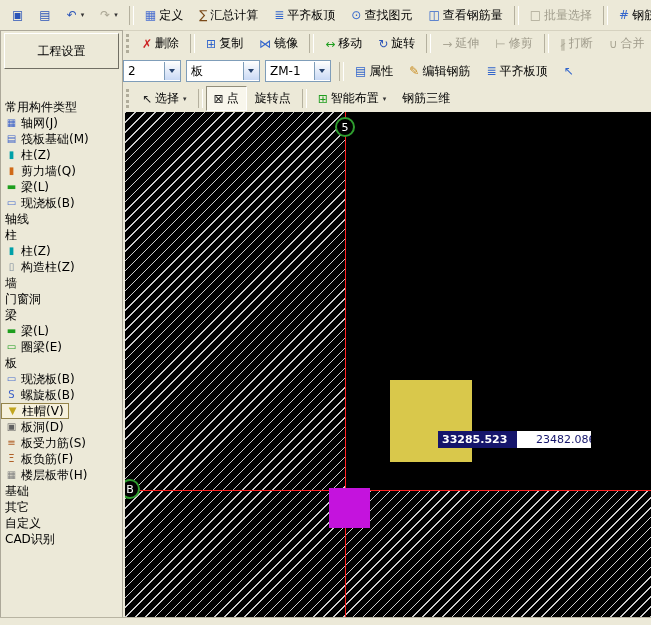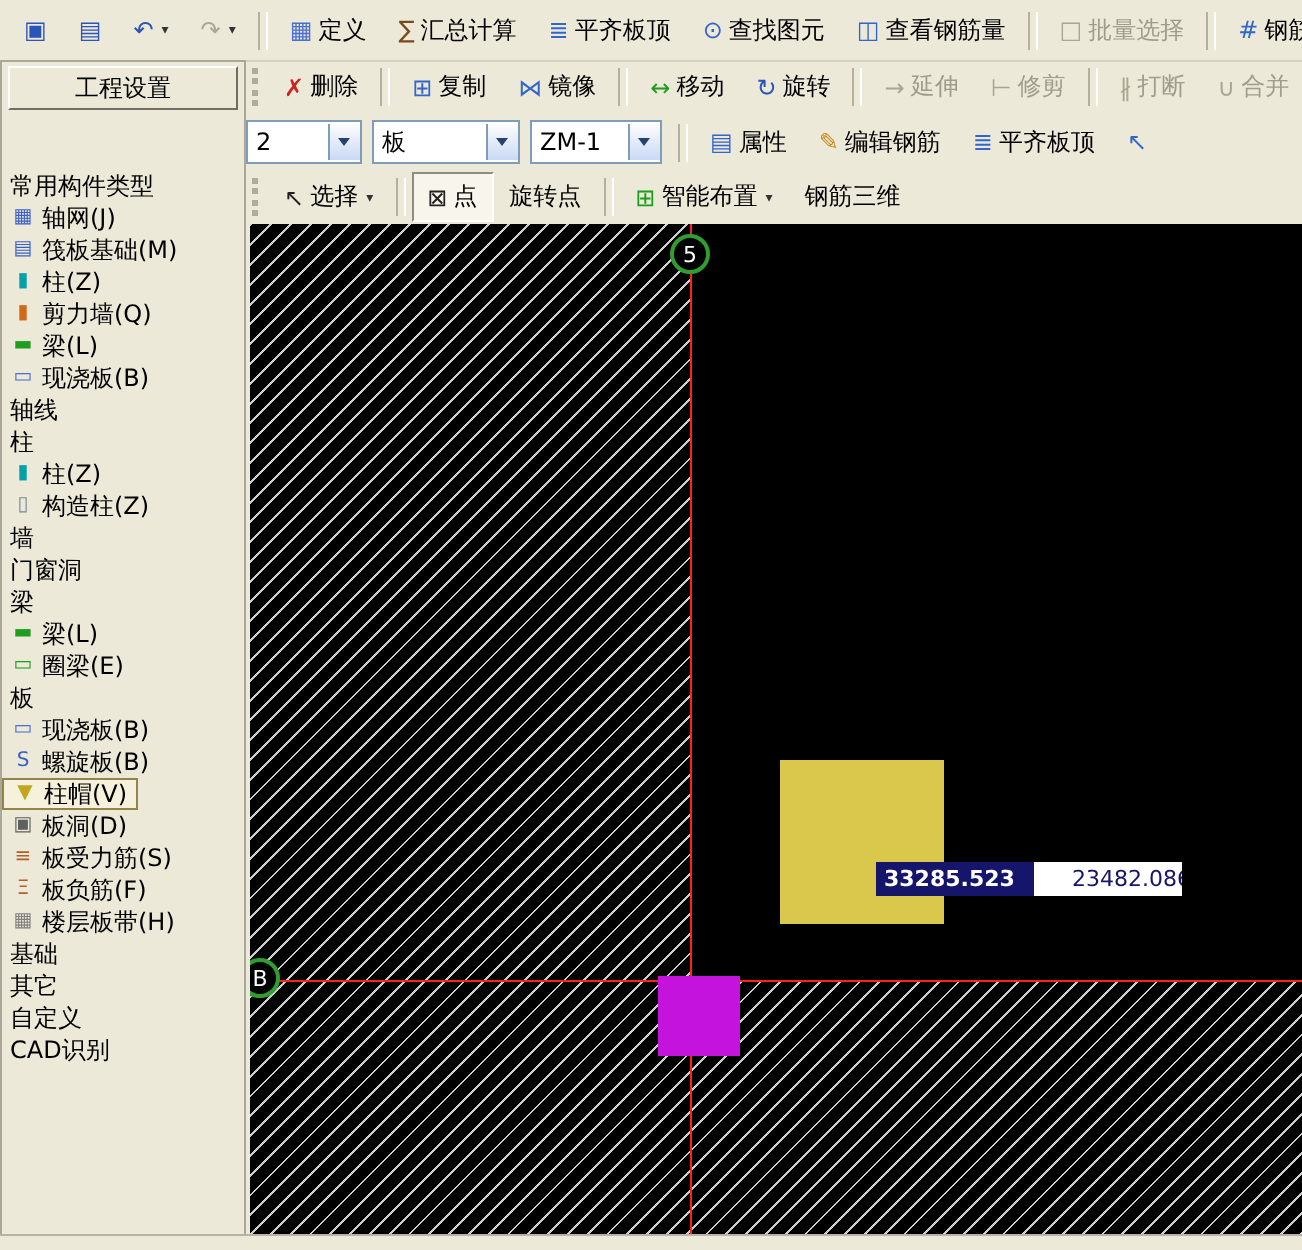--- a/index.html
+++ b/index.html
@@ -31,21 +31,21 @@
   .w1{width:56px}.w2{width:72px}.w3{width:76px}.w4{width:64px}
 
   
   .sidebar{position:absolute;left:0;top:30px;width:121px;height:587px;background:#ece9d8;border:1px solid #aca899;overflow:hidden;}
   .sb-header{height:17px;display:flex;align-items:center;background:linear-gradient(90deg,#1c50b0,#8ab4ec);color:#fff;padding:0 2px 0 6px;}
   .sb-title{flex:1;}
   .pin-btn{width:13px;height:13px;position:relative;margin-right:2px;}
   .pin-btn .ph{position:absolute;left:3px;top:2px;width:7px;height:4px;background:#fff;}
   .pin-btn .pn{position:absolute;left:6px;top:6px;width:1px;height:5px;background:#fff;}
   .close-btn{width:13px;height:13px;background:#ece9d8;border:1px solid;border-color:#fff #716f64 #716f64 #fff;color:#8a2a1a;font-size:10px;line-height:10px;text-align:center;}
-  .sb-btn{display:block;width:115px;margin:2px auto 0;height:22px;background:#ece9d8;border:1px solid;border-color:#fff #716f64 #716f64 #fff;text-align:center;}
+  .sb-btn{display:block;width:115px;margin:2px auto 0;height:36px;background:#ece9d8;border:1px solid;border-color:#fff #716f64 #716f64 #fff;text-align:center;}
   .tree{margin-top:30px;}
   .tree-item{height:16px;display:flex;align-items:center;gap:3px;padding-left:4px;white-space:nowrap;width:max-content;padding-right:4px;box-sizing:border-box;}
   .tree-item .ticon2{width:13px;text-align:center;font-size:10px;line-height:1;}
   .tree-item.selected{border:1px solid #94844a;background:#f6f1dc;}
 
   
   .canvas{position:absolute;left:125px;top:112px;width:526px;height:505px;overflow:hidden;background-color:#000;
     background-image:repeating-linear-gradient(135deg,rgba(255,255,255,.8) 0px,rgba(255,255,255,.8) 1px,transparent 1px,transparent 7px);}
   .quad{position:absolute;left:221px;top:0;width:305px;height:378px;background:#000;}
   .vline{position:absolute;left:220px;top:0;width:1px;height:505px;}

